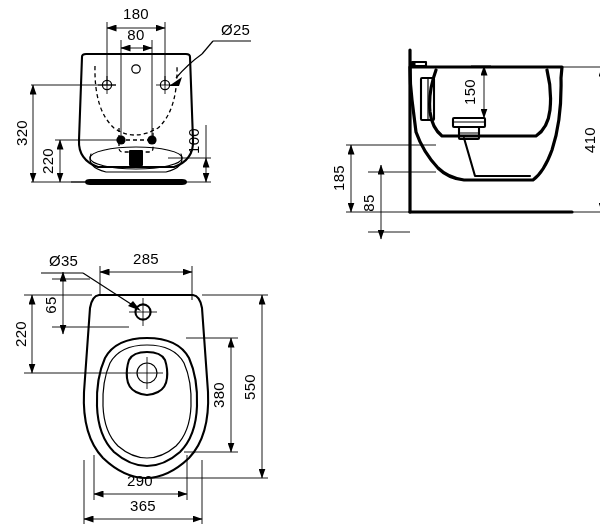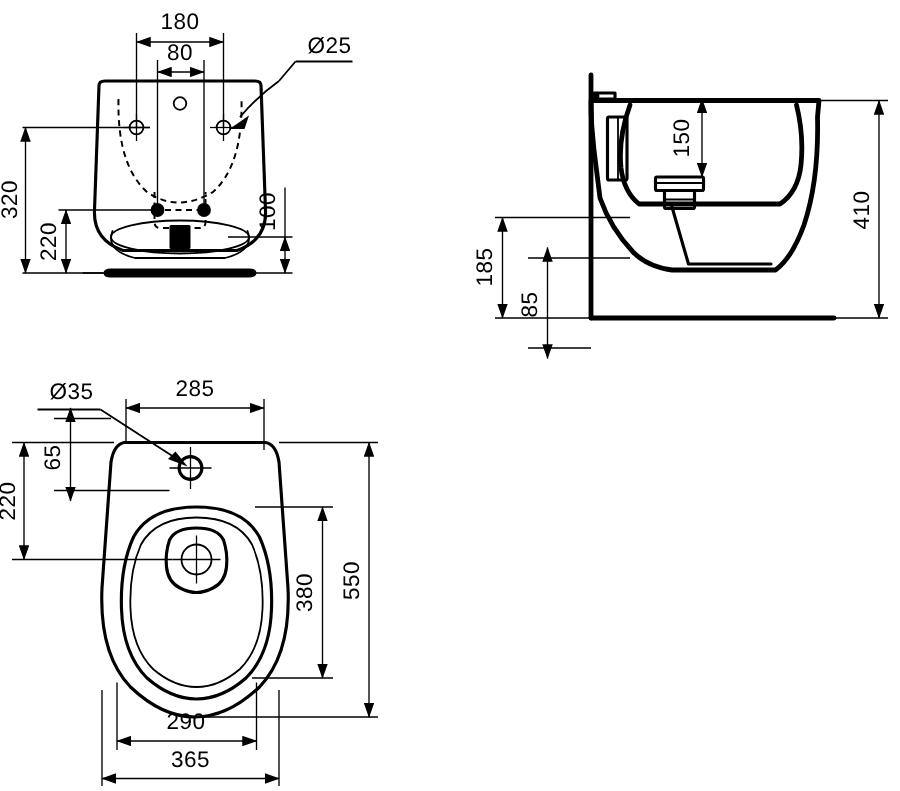--- a/index.html
+++ b/index.html
@@ -14,20 +14,21 @@
     font-family: "Liberation Sans", sans-serif;
     overflow: hidden;
     position: relative;
   }
   #drawing-root {
     position: absolute;
     left: 0;
     top: 0;
     width: 495px;
     height: 527px;
+    padding-left: 16px;
   }
   svg#tech-drawing {
     display: block;
     width: 600px;
     height: 527px;
     background: #ffffff;
   }
   .dim-line {
     stroke: #000000;
     stroke-width: 0.9;

